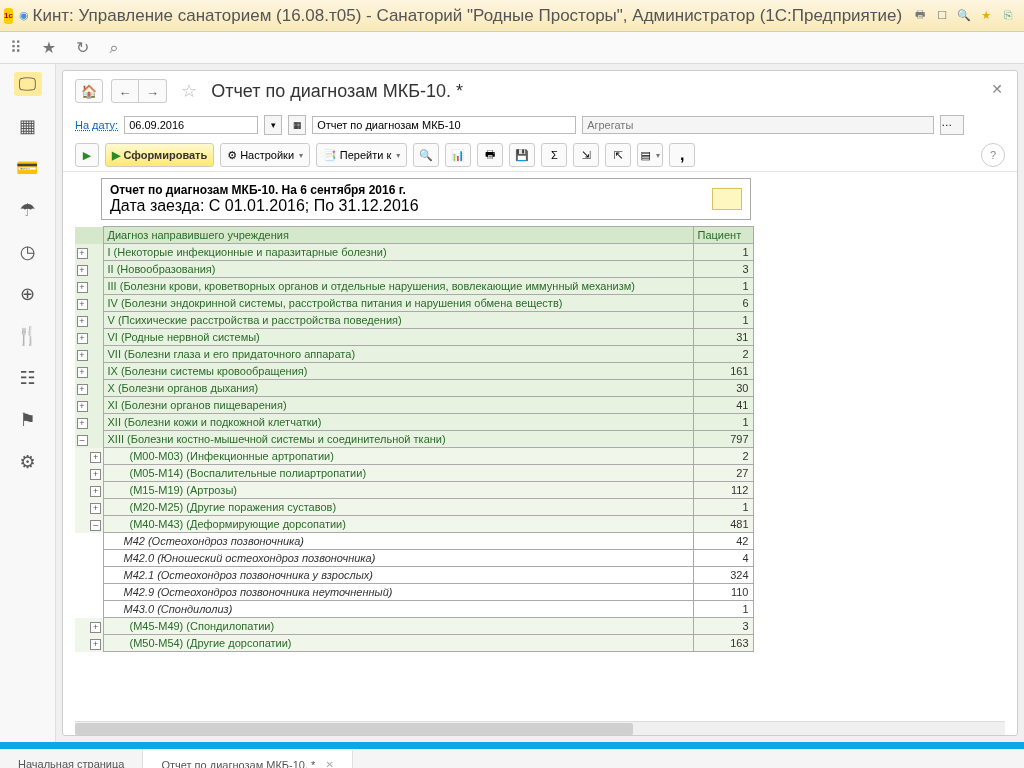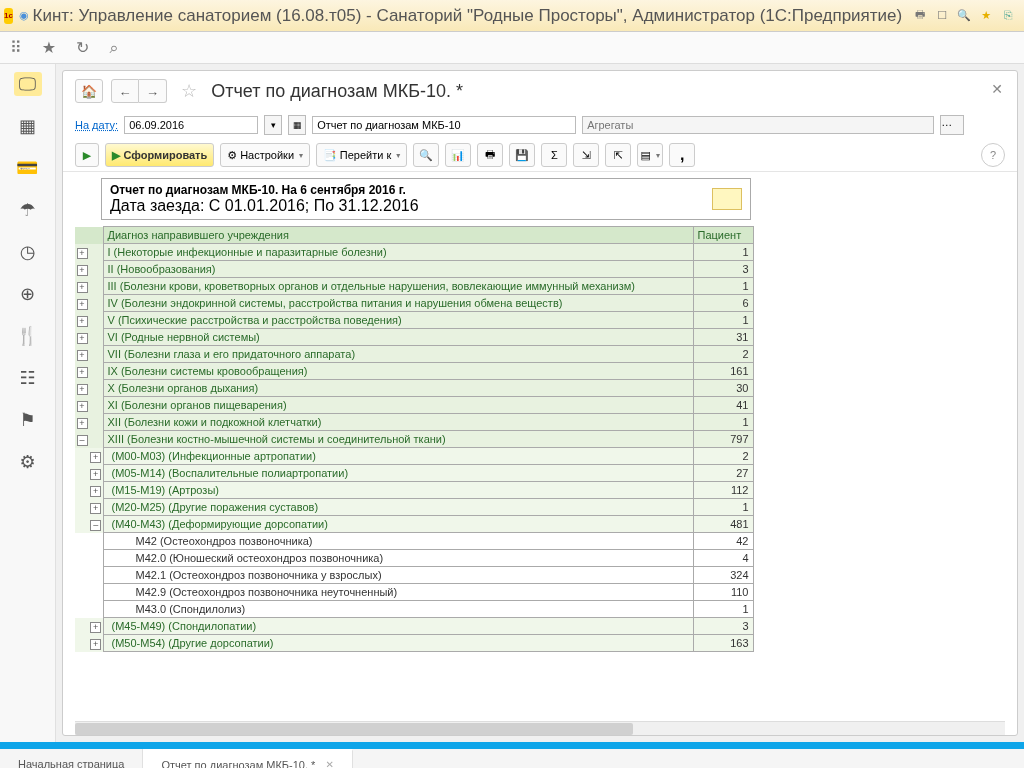--- a/index.html
+++ b/index.html
@@ -60,24 +60,24 @@
 .grid { border-collapse: collapse; margin-left: 0; }
 .grid td { border: 1px solid #aaa; font-size: 11px; padding: 2px 4px; vertical-align: middle; }
 .grid .exp-col { width: 14px; border: none; padding: 0; text-align: center; }
 .grid .exp-btn { width: 11px; height: 11px; border: 1px solid #888; display: inline-flex; align-items: center; justify-content: center; font-size: 9px; line-height: 1; cursor: pointer; background: #fff; color: #555; }
 .grid .hdr td { background: #d5e8cb; font-weight: normal; color: #2a6b2a; }
 .grid .diag-col { width: 590px; }
 .grid .pat-col { width: 60px; text-align: right; }
 .grid .lvl0 td { background: #e8f2e0; color: #2a6b2a; }
 .grid .lvl0 .pat-col { color: #333; }
 .grid .lvl1 td { background: #f0f7ea; color: #2a6b2a; }
-.grid .lvl1 .diag-col { padding-left: 8px; }
+.grid .lvl1 .diag-col { padding-left: 26px; }
 .grid .lvl1 .pat-col { color: #333; }
 .grid .lvl2 td { background: #fff; color: #333; }
-.grid .lvl2 .diag-col { padding-left: 32px; }
+.grid .lvl2 .diag-col { padding-left: 20px; font-style: italic; }
 
 .scrollbar-h { height: 14px; background: #f0f0f0; border-top: 1px solid #ddd; margin: 0 12px; position: relative; }
 .scrollbar-h .thumb { position: absolute; left: 0; top: 1px; height: 12px; width: 60%; background: #d0d0d0; border-radius: 2px; }
 
 .bottom-tabs { height: 36px; background: #f5f5f5; border-top: 7px solid #0ea5e9; display: flex; align-items: stretch; }
 .bottom-tabs .tab { padding: 0 18px; display: flex; align-items: center; font-size: 11px; color: #555; border-right: 1px solid #e0e0e0; cursor: pointer; position: relative; }
 .bottom-tabs .tab.active { background: #fff; border-top: 2px solid #fff; }
 .bottom-tabs .tab .tab-close { margin-left: 10px; color: #aaa; font-size: 10px; }
 
 .m-txt { color: #c59020; font-weight: bold; font-size: 11px; }

